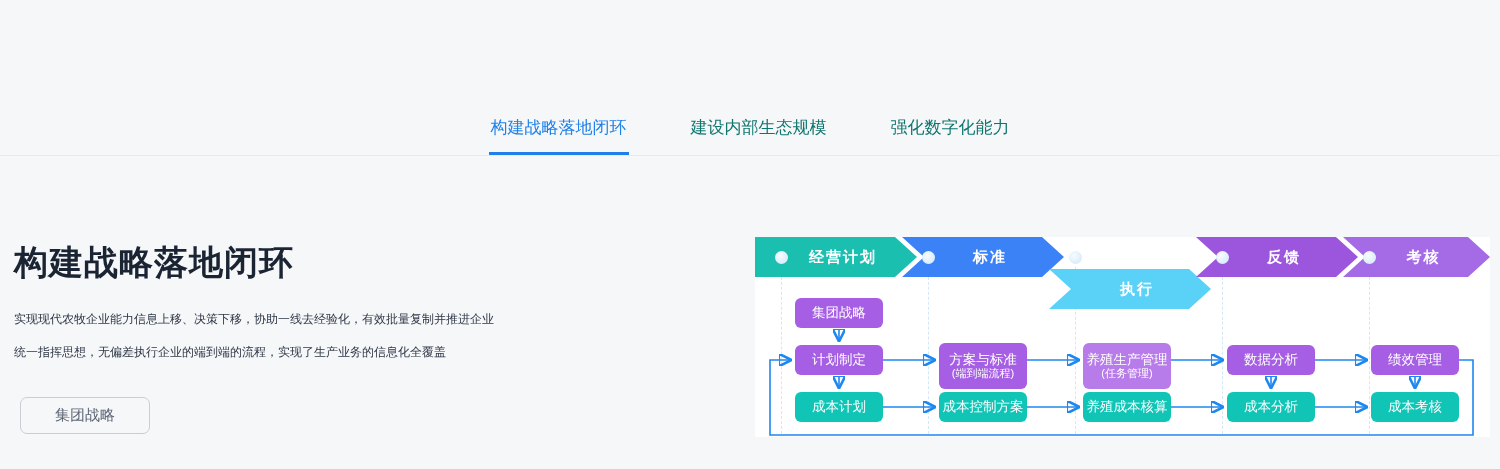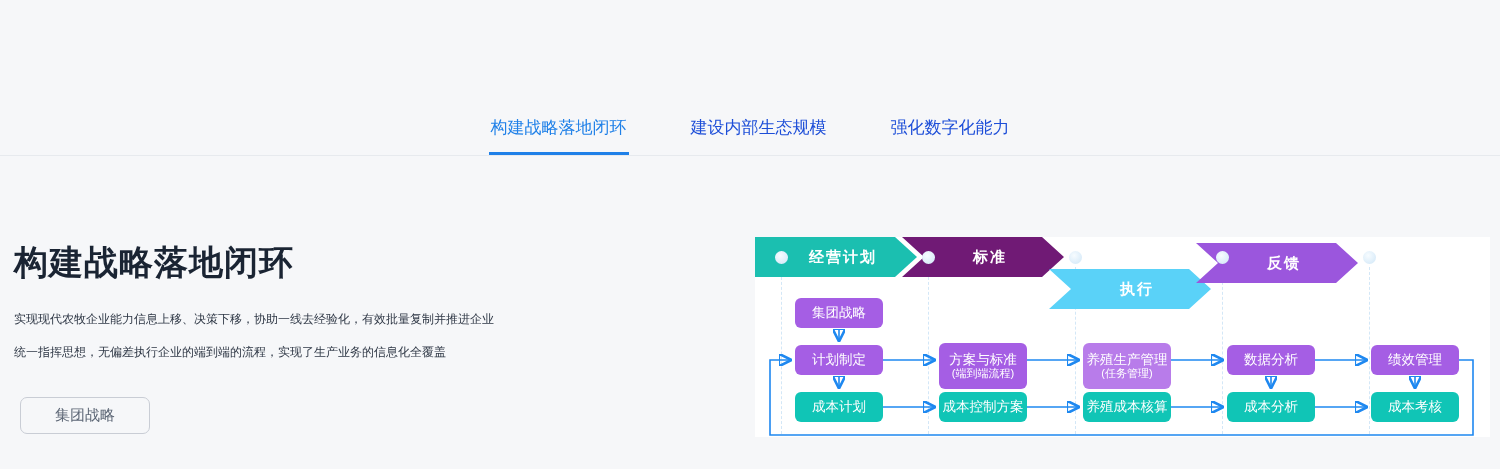--- a/index.html
+++ b/index.html
@@ -16,21 +16,21 @@
   .page-title {
     position:absolute; top:25px; left:0; width:100%;
     text-align:center; font-size:30px; font-weight:800;
     color:#1b2435; letter-spacing:1px;
   }
   .tabs {
     position:absolute; top:110px; left:0; width:100%;
     display:flex; justify-content:center; gap:60px; height:46px;
   }
   .tab {
-    position:relative; font-size:17px; color:#1d4ed8;
+    position:relative; font-size:17px; color:#0f766e;
     padding:6px 2px 0 2px; cursor:pointer; height:100%;
   }
   .tab.active { color:#1f80e8; }
   .tab.active::after {
     content:""; position:absolute; left:0; right:0; bottom:0;
     height:4px; background:#1f80e8;
   }
   .divider {
     position:absolute; top:155px; left:0; width:100%; height:1px;
     background:#e7eaee;
@@ -141,28 +141,31 @@
       <path d="M272,170 L323,170" marker-end="url(#ah)"></path>
       <path d="M416,170 L467,170" marker-end="url(#ah)"></path>
       <path d="M560,170 L611,170" marker-end="url(#ah)"></path>
 
       <path d="M704,123 L718,123 L718,198 L15,198 L15,123 L35,123" marker-end="url(#ah)"></path>
     </svg>
 
     <div class="chev chev-tip" style="left: 0px; width: 162px; background: rgb(27, 191, 176);">
         <span class="chev-label">经营计划</span>
       </div>
-    <div class="chev chev-both" style="left: 147px; width: 162px; background: #701a75;">
+    <div class="chev chev-both" style="left: 147px; width: 162px; background: #3b82f6;">
         <span class="chev-label">标准</span>
       </div>
     <div class="chev chev-both" style="left: 294px; width: 162px; background: rgb(90, 210, 248); margin-top: 32px;">
         <span class="chev-label">执行</span>
       </div>
-    <div class="chev chev-both" style="left: 441px; width: 162px; background: rgb(155, 86, 221); margin-top: 6px;">
+    <div class="chev chev-both" style="left: 441px; width: 162px; background: rgb(155, 86, 221);">
         <span class="chev-label">反馈</span>
+      </div>
+    <div class="chev chev-both" style="left: 588px; width: 147px; background: rgb(165, 106, 230);">
+        <span class="chev-label">考核</span>
       </div>
 
     <div class="stage-dot" style="left:20px"></div>
     <div class="stage-dot" style="left:167px"></div>
     <div class="stage-dot" style="left:314px"></div>
     <div class="stage-dot" style="left:461px"></div>
     <div class="stage-dot" style="left:608px"></div>
 
     <div class="fbox h30" style="left: 40px; top: 61px; background: rgb(165, 94, 228);">
         <span class="lbl">集团战略</span>

